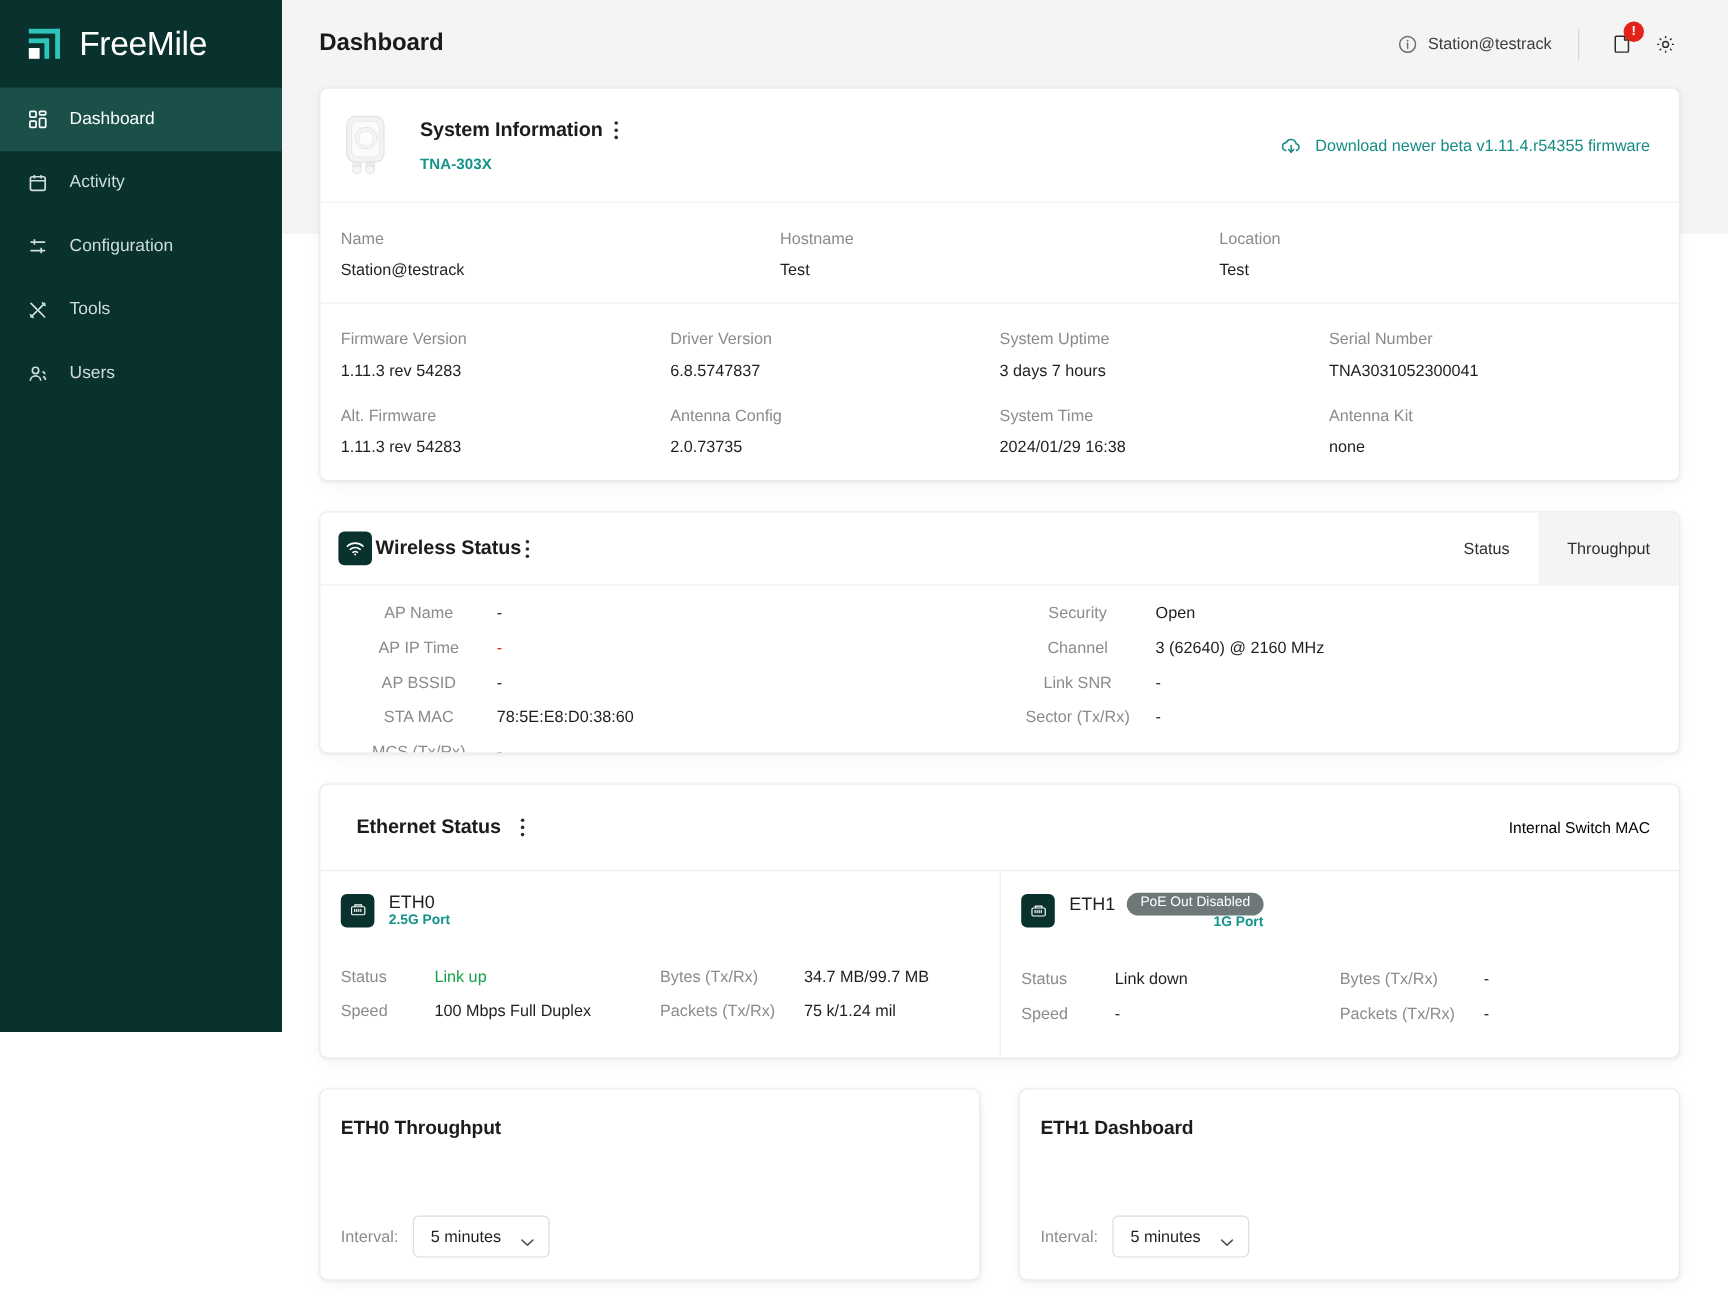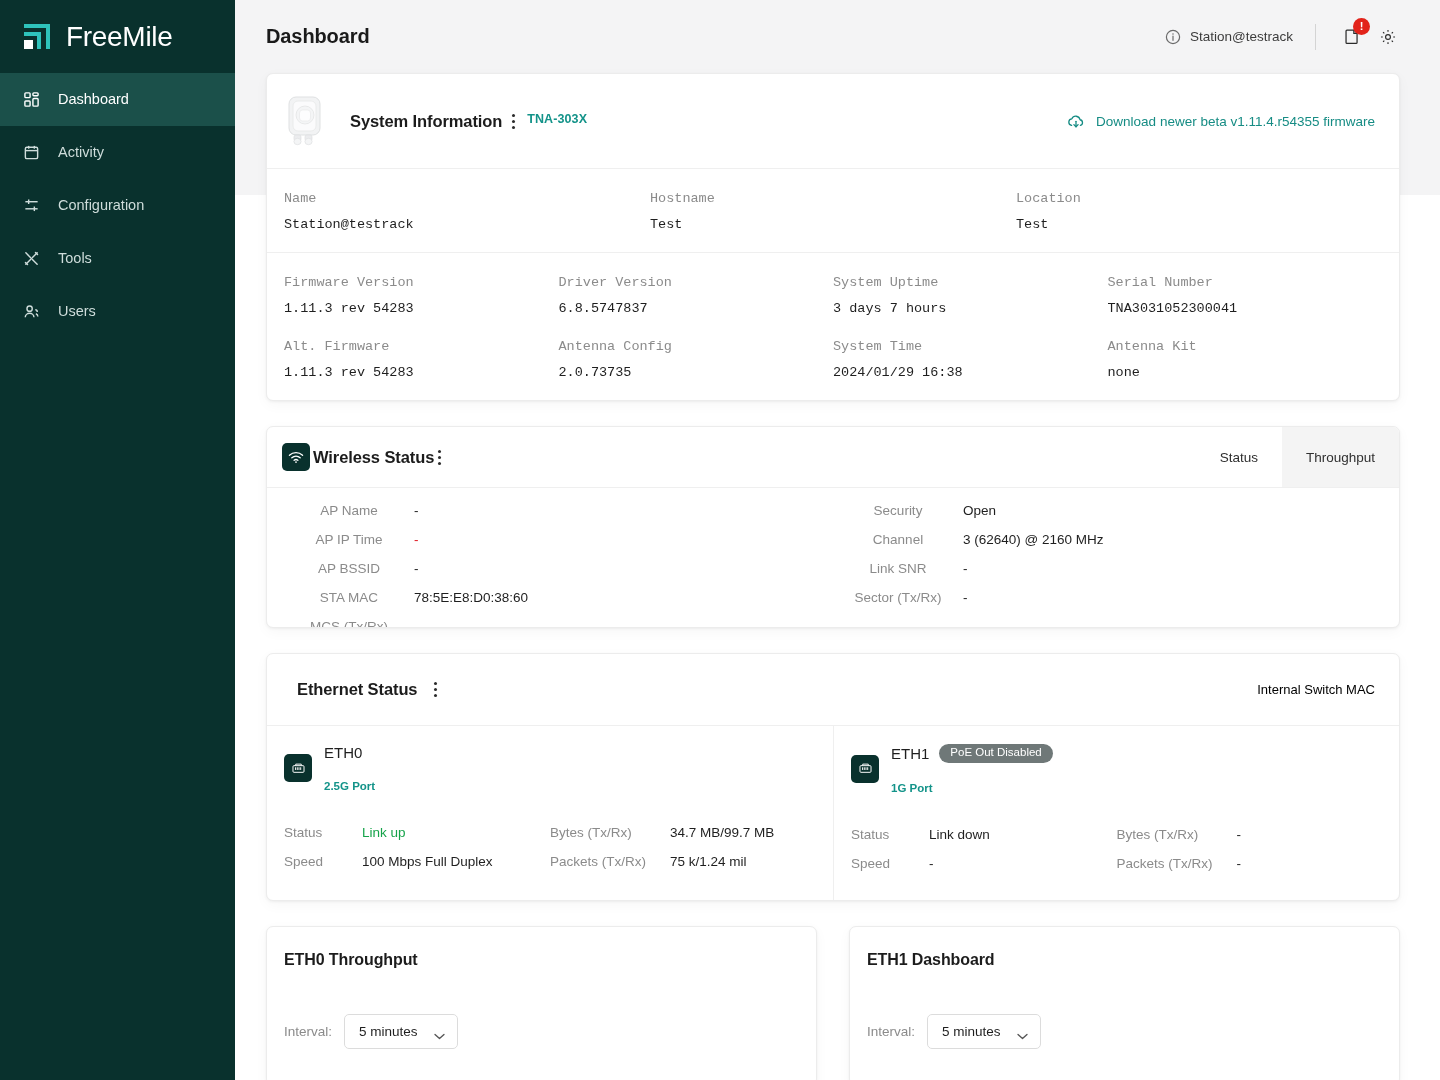--- a/index.html
+++ b/index.html
@@ -18,21 +18,21 @@
     height: 1080px;
     display: flex;
     background: #ffffff;
   }
 
   
   .sidebar {
     width: 235px;
     flex: 0 0 235px;
     background: #09312d;
-    height: 1080px;
+    height: 860px;
     position: relative;
     z-index: 5;
   }
   .brand {
     height: 73px;
     display: flex;
     align-items: center;
     padding-left: 22px;
     gap: 14px;
   }
@@ -162,21 +162,21 @@
     display: flex;
     align-items: center;
     padding: 20px 24px 20px 17px;
     border-bottom: 1px solid #efefef;
   }
   .device-thumb {
     width: 44px; height: 54px;
     flex: 0 0 44px;
     margin-right: 22px;
   }
-  .sysinfo-titles { display: flex; flex-direction: row; gap: 12px; }
+  .sysinfo-titles { display: flex; flex-direction: column; gap: 12px; }
   .card-title-row { display: flex; align-items: center; gap: 9px; }
   .card-title {
     font-size: 16.5px;
     font-weight: bold;
     color: #1c1c1c;
     letter-spacing: -0.1px;
   }
   .kebab {
     width: 4px; height: 17px;
     display: flex; flex-direction: column;
@@ -197,21 +197,21 @@
     margin-left: auto;
     display: flex;
     align-items: center;
     gap: 11px;
     font-size: 13.5px;
     color: #168c84;
     cursor: pointer;
   }
   .cloud-ico { width: 18px; height: 15px; flex: 0 0 18px; }
 
-  .kv-section { padding: 22px 17px 20px 17px; font-family: Liberation Mono, monospace; }
+  .kv-section { padding: 22px 17px 20px 17px; }
   .kv-section + .kv-section { border-top: 1px solid #efefef; }
   .kv-grid-3 {
     display: grid;
     grid-template-columns: 1fr 1fr 1fr;
   }
   .kv-grid-4 {
     display: grid;
     grid-template-columns: 1fr 1fr 1fr 1fr;
     row-gap: 23px;
   }
@@ -308,21 +308,21 @@
     color: #000000;
     cursor: pointer;
   }
   .eth-ports {
     display: grid;
     grid-template-columns: 1fr 1fr;
   }
   .eth-port { padding: 18px 17px 22px 17px; }
   .eth-port + .eth-port { border-left: 1px solid #efefef; }
   .port-head { display: flex; align-items: center; gap: 12px; margin-bottom: 26px; }
-  .port-titles { display: flex; flex-direction: column; gap: 19px; }
+  .port-titles { display: flex; flex-direction: column; gap: 0; text-align: right; }
   .port-name-row { display: flex; align-items: center; gap: 10px; }
   .port-name { font-size: 15px; color: #1f1f1f; }
   .port-sub { font-size: 11.5px; font-weight: bold; color: #139389; }
   .poe-badge {
     background: #6f7878;
     color: #ffffff;
     font-size: 11.5px;
     border-radius: 11px;
     padding: 3px 11px 4px 11px;
     line-height: 1;
@@ -350,21 +350,21 @@
     border-radius: 7px;
     box-shadow: 0 1px 3px rgba(0,0,0,0.055), 0 4px 14px rgba(0,0,0,0.035);
     padding: 24px 17px 20px 17px;
     height: 160px;
     overflow: hidden;
   }
   .tp-title {
     font-size: 16px;
     font-weight: bold;
     color: #1c1c1c;
-    margin-bottom: 45px;
+    margin-bottom: 63px;
     letter-spacing: -0.1px;
   }
   .tp-controls { display: flex; align-items: center; gap: 12px; }
   .tp-ctl-label { font-size: 13.5px; color: #8b8b8b; }
   .tp-select {
     display: flex;
     align-items: center;
     gap: 16px;
     border: 1px solid #dcdcdc;
     border-radius: 5px;

